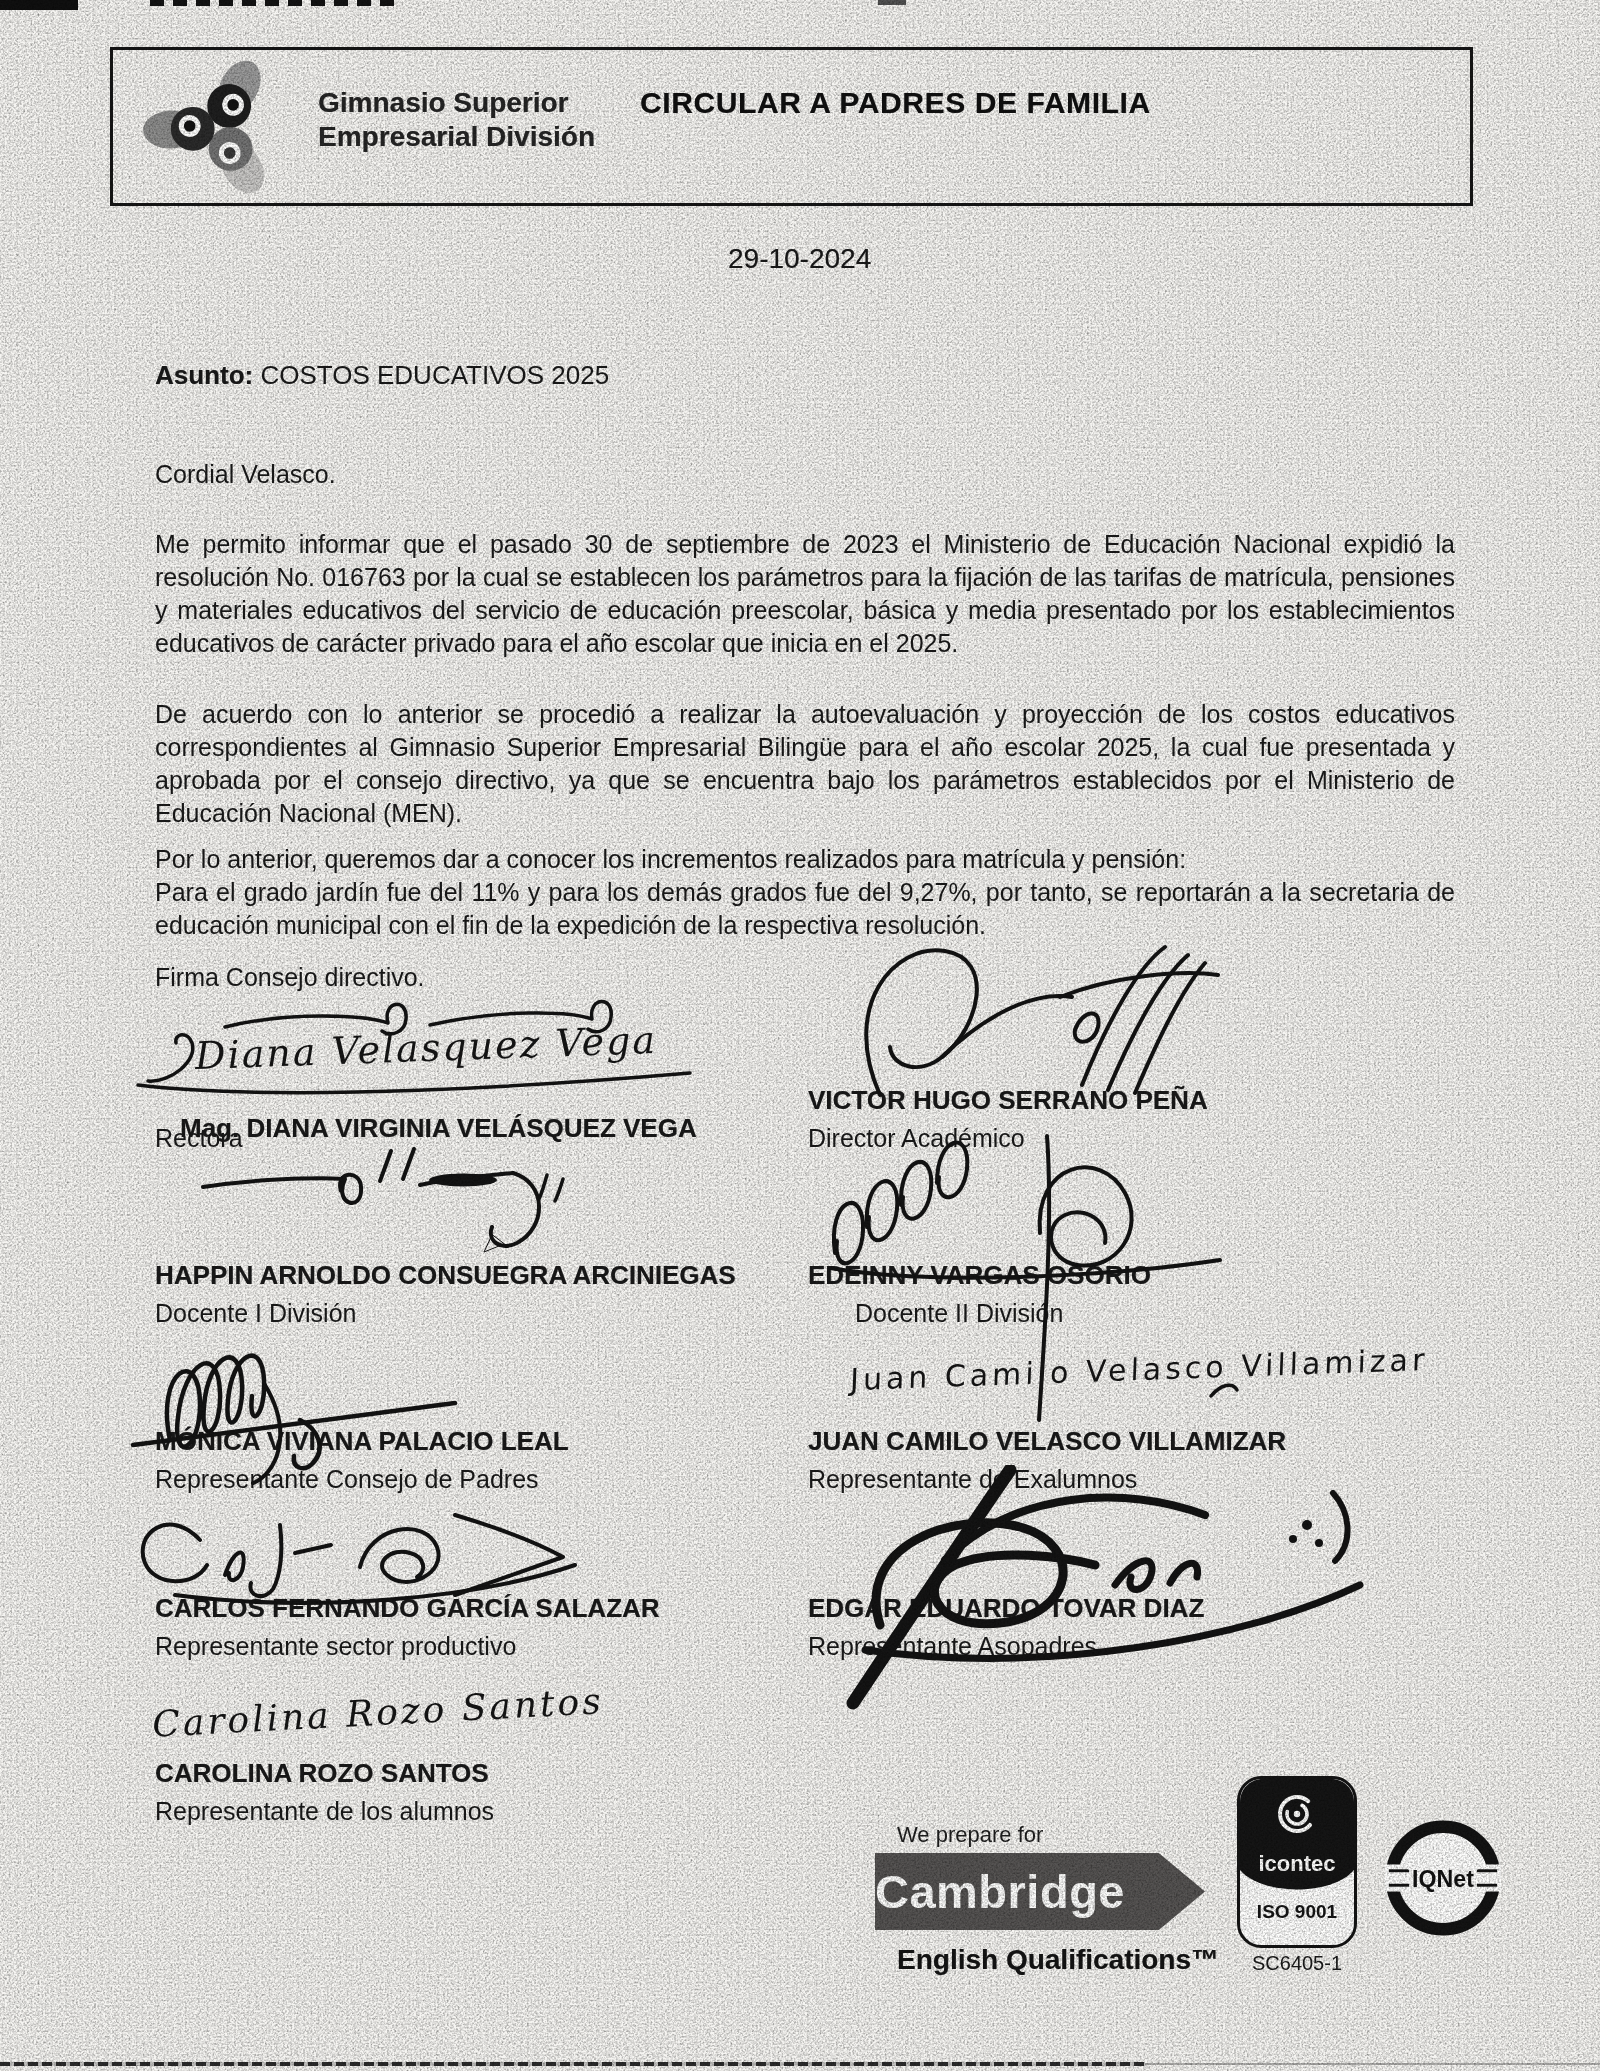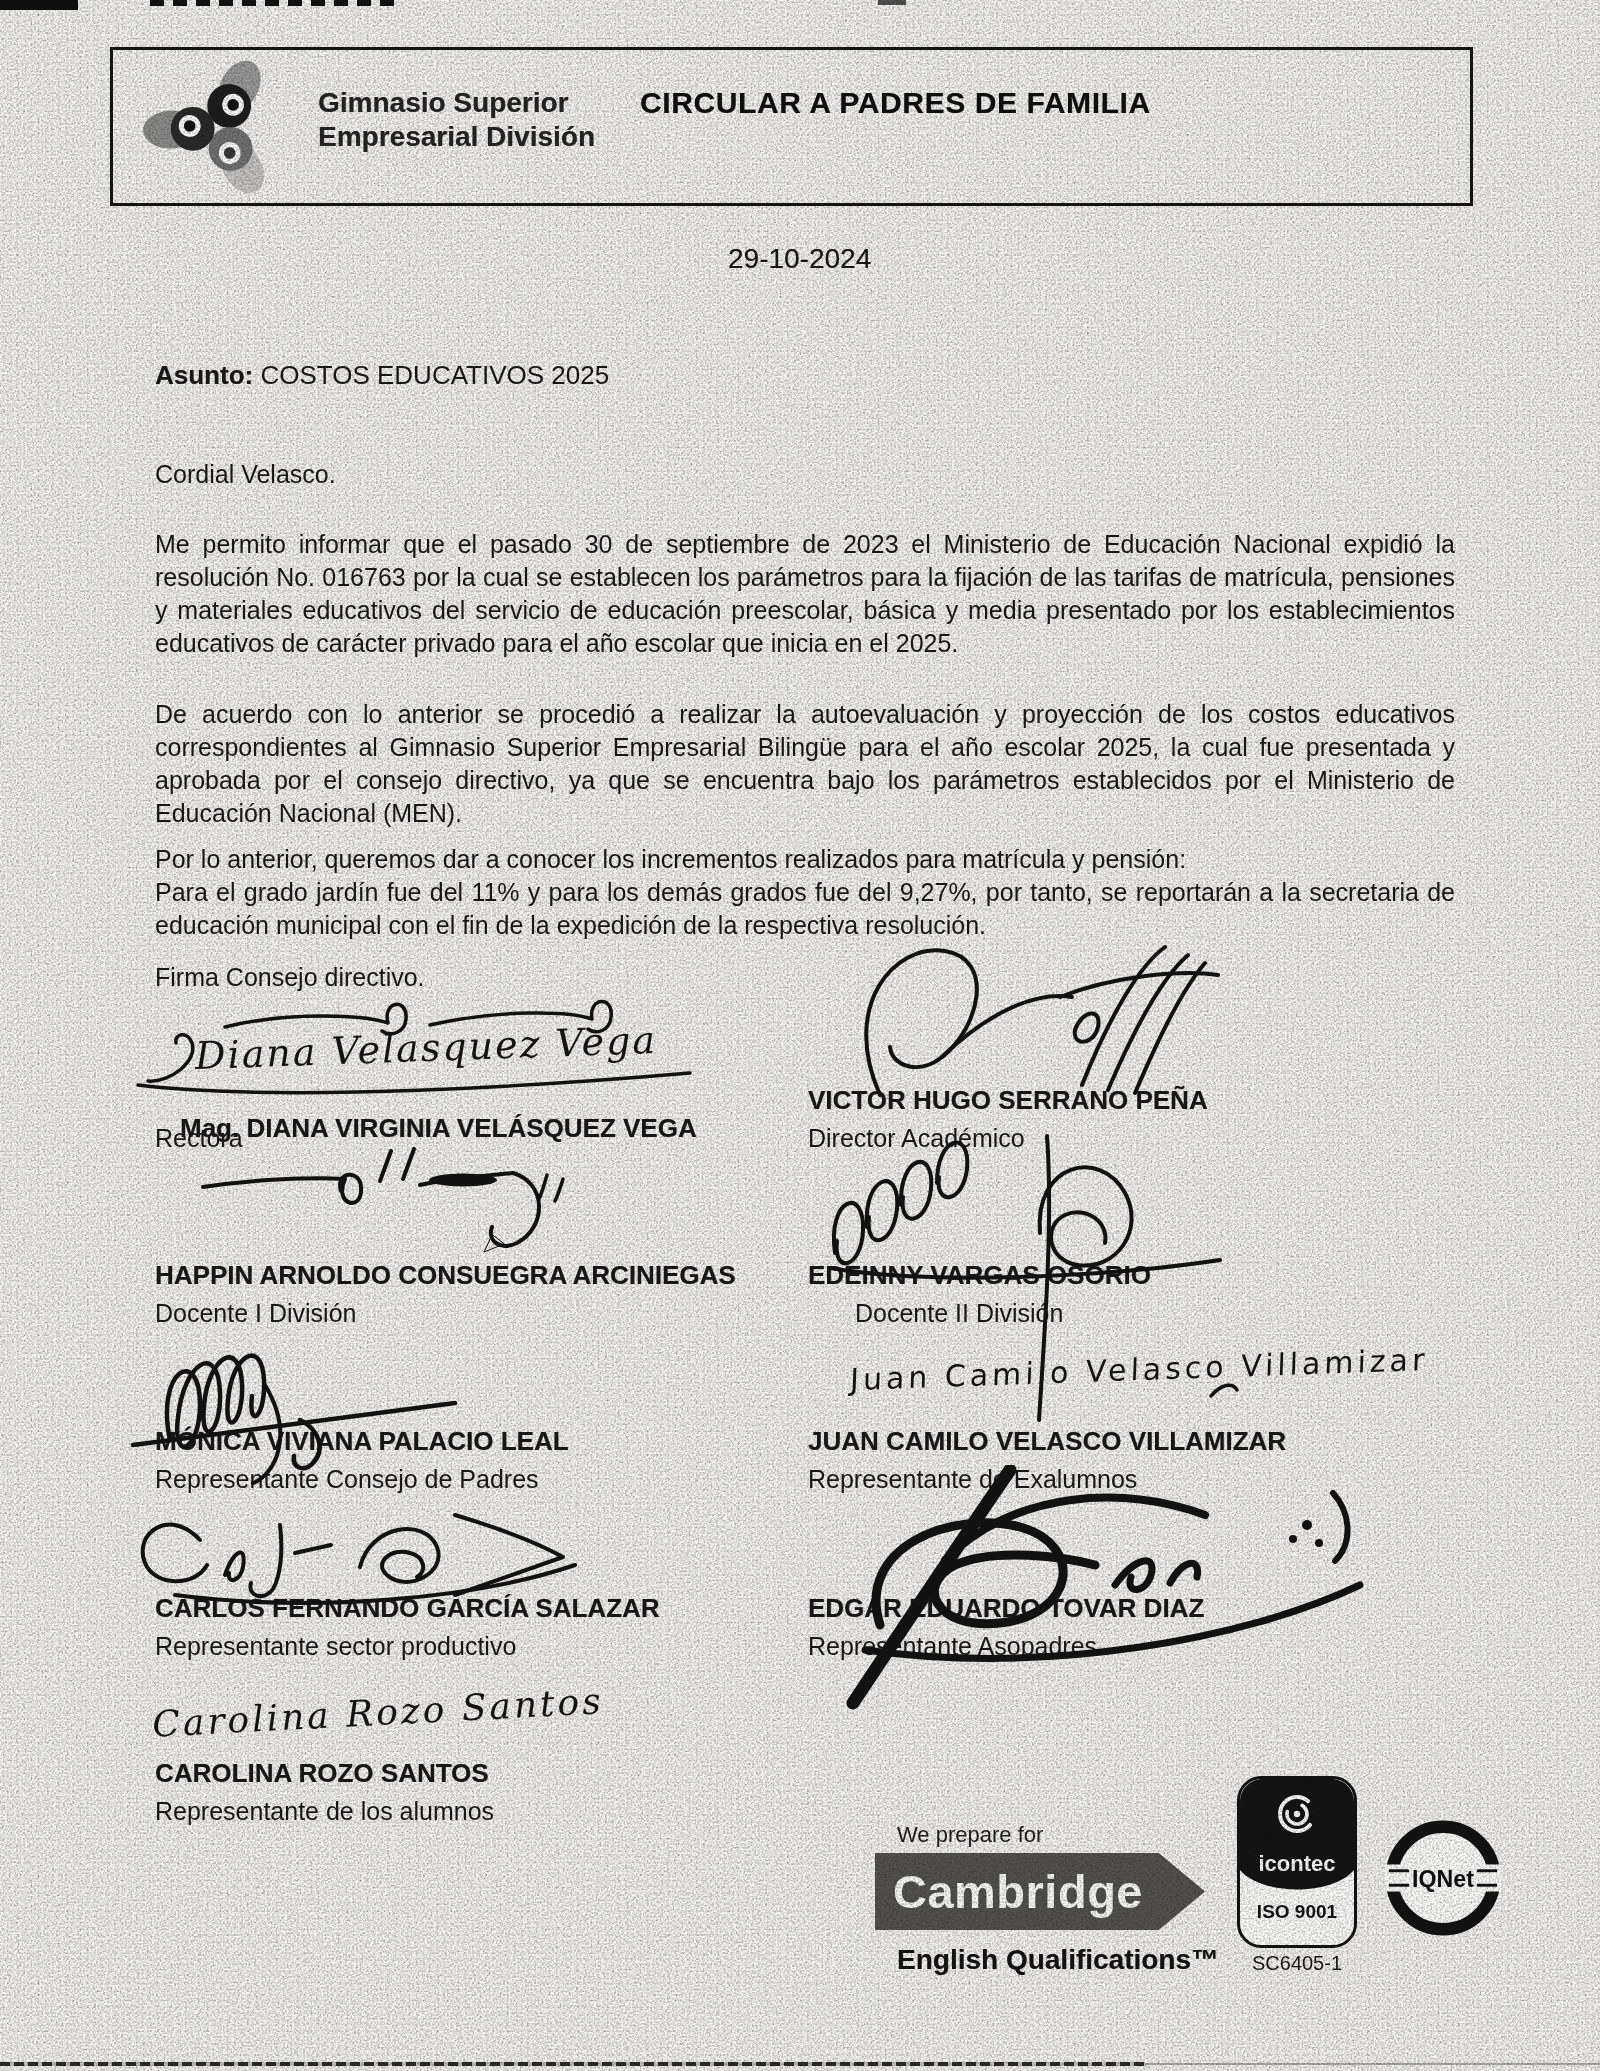--- a/index.html
+++ b/index.html
@@ -25,21 +25,21 @@
   .name{font-weight:bold;font-size:26px;white-space:nowrap;z-index:2;}
   .role{font-size:25px;white-space:nowrap;z-index:2;}
   .sig{z-index:3;pointer-events:none;}
   .sig path{fill:none;stroke:#141414;stroke-linecap:round;stroke-linejoin:round;}
   .hw{z-index:3;color:#161616;white-space:nowrap;}
   .hw-cursive{font-family:"DejaVu Serif",serif;font-style:italic;}
   .hw-print{font-family:"DejaVu Sans",sans-serif;letter-spacing:4px;}
   .prepare{left:897px;top:1822px;font-size:22px;color:#1f1f1f;}
   .cam-badge{left:875px;top:1853px;width:330px;height:77px;background:#555352;
     clip-path:polygon(0 0,86% 0,100% 50%,86% 100%,0 100%);}
-  .cam-badge span{display:block;padding-left:18px;line-height:77px;font-size:47px;font-weight:bold;color:#fbfbfa;letter-spacing:0.5px;}
+  .cam-badge span{display:block;line-height:77px;font-size:47px;font-weight:bold;color:#fbfbfa;letter-spacing:0.5px;}
   .eng-qual{left:897px;top:1944px;font-size:28px;font-weight:bold;color:#151515;}
   .icontec-code{left:1237px;top:1952px;width:120px;text-align:center;font-size:20px;color:#1b1b1b;}
   .artifact{background:#101010;}
   .noise{position:absolute;left:0;top:0;z-index:6;pointer-events:none;opacity:.45;}
 </style>
 </head>
 <body>
 
 <div class="page">
 

